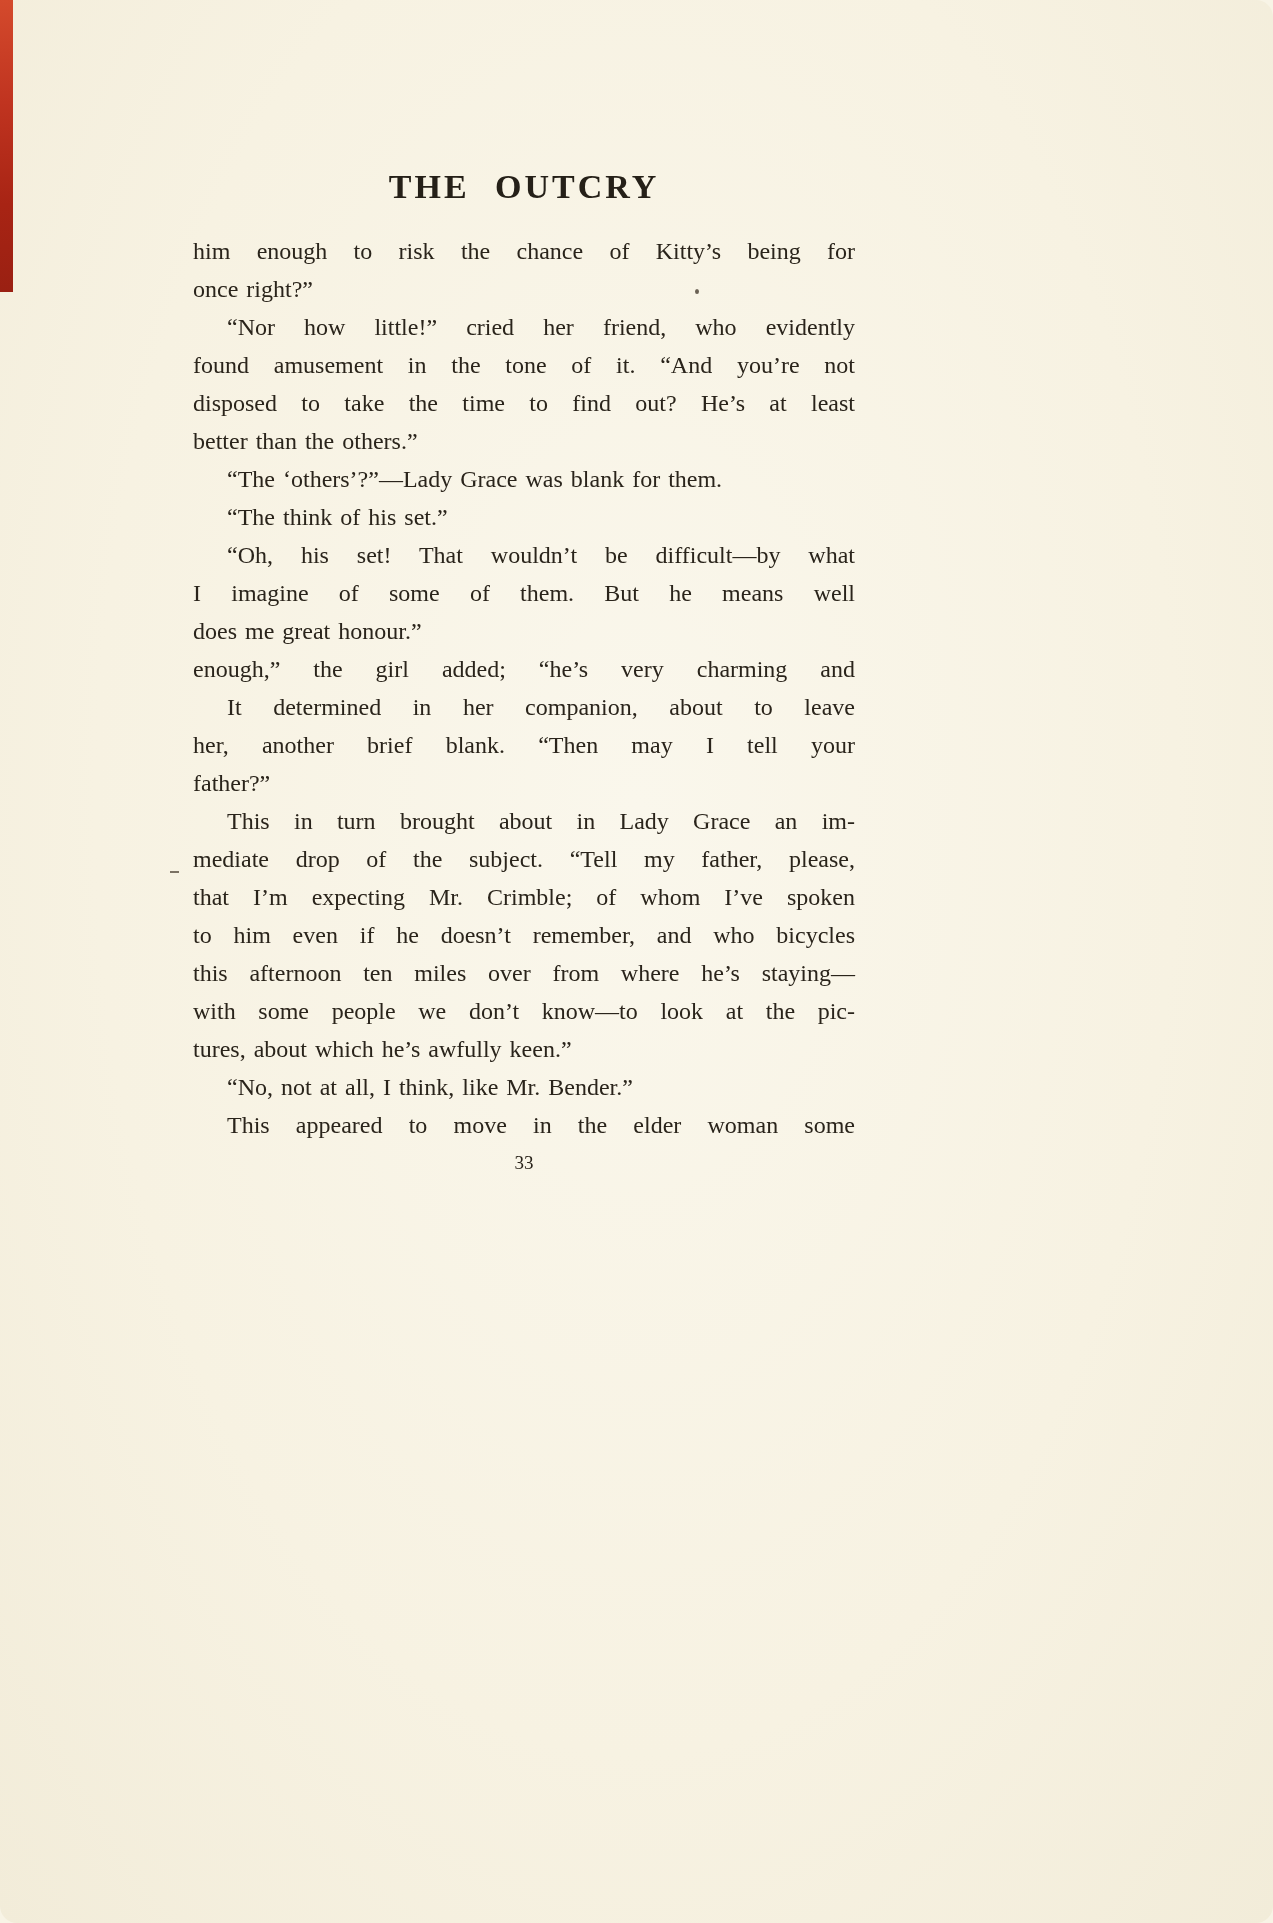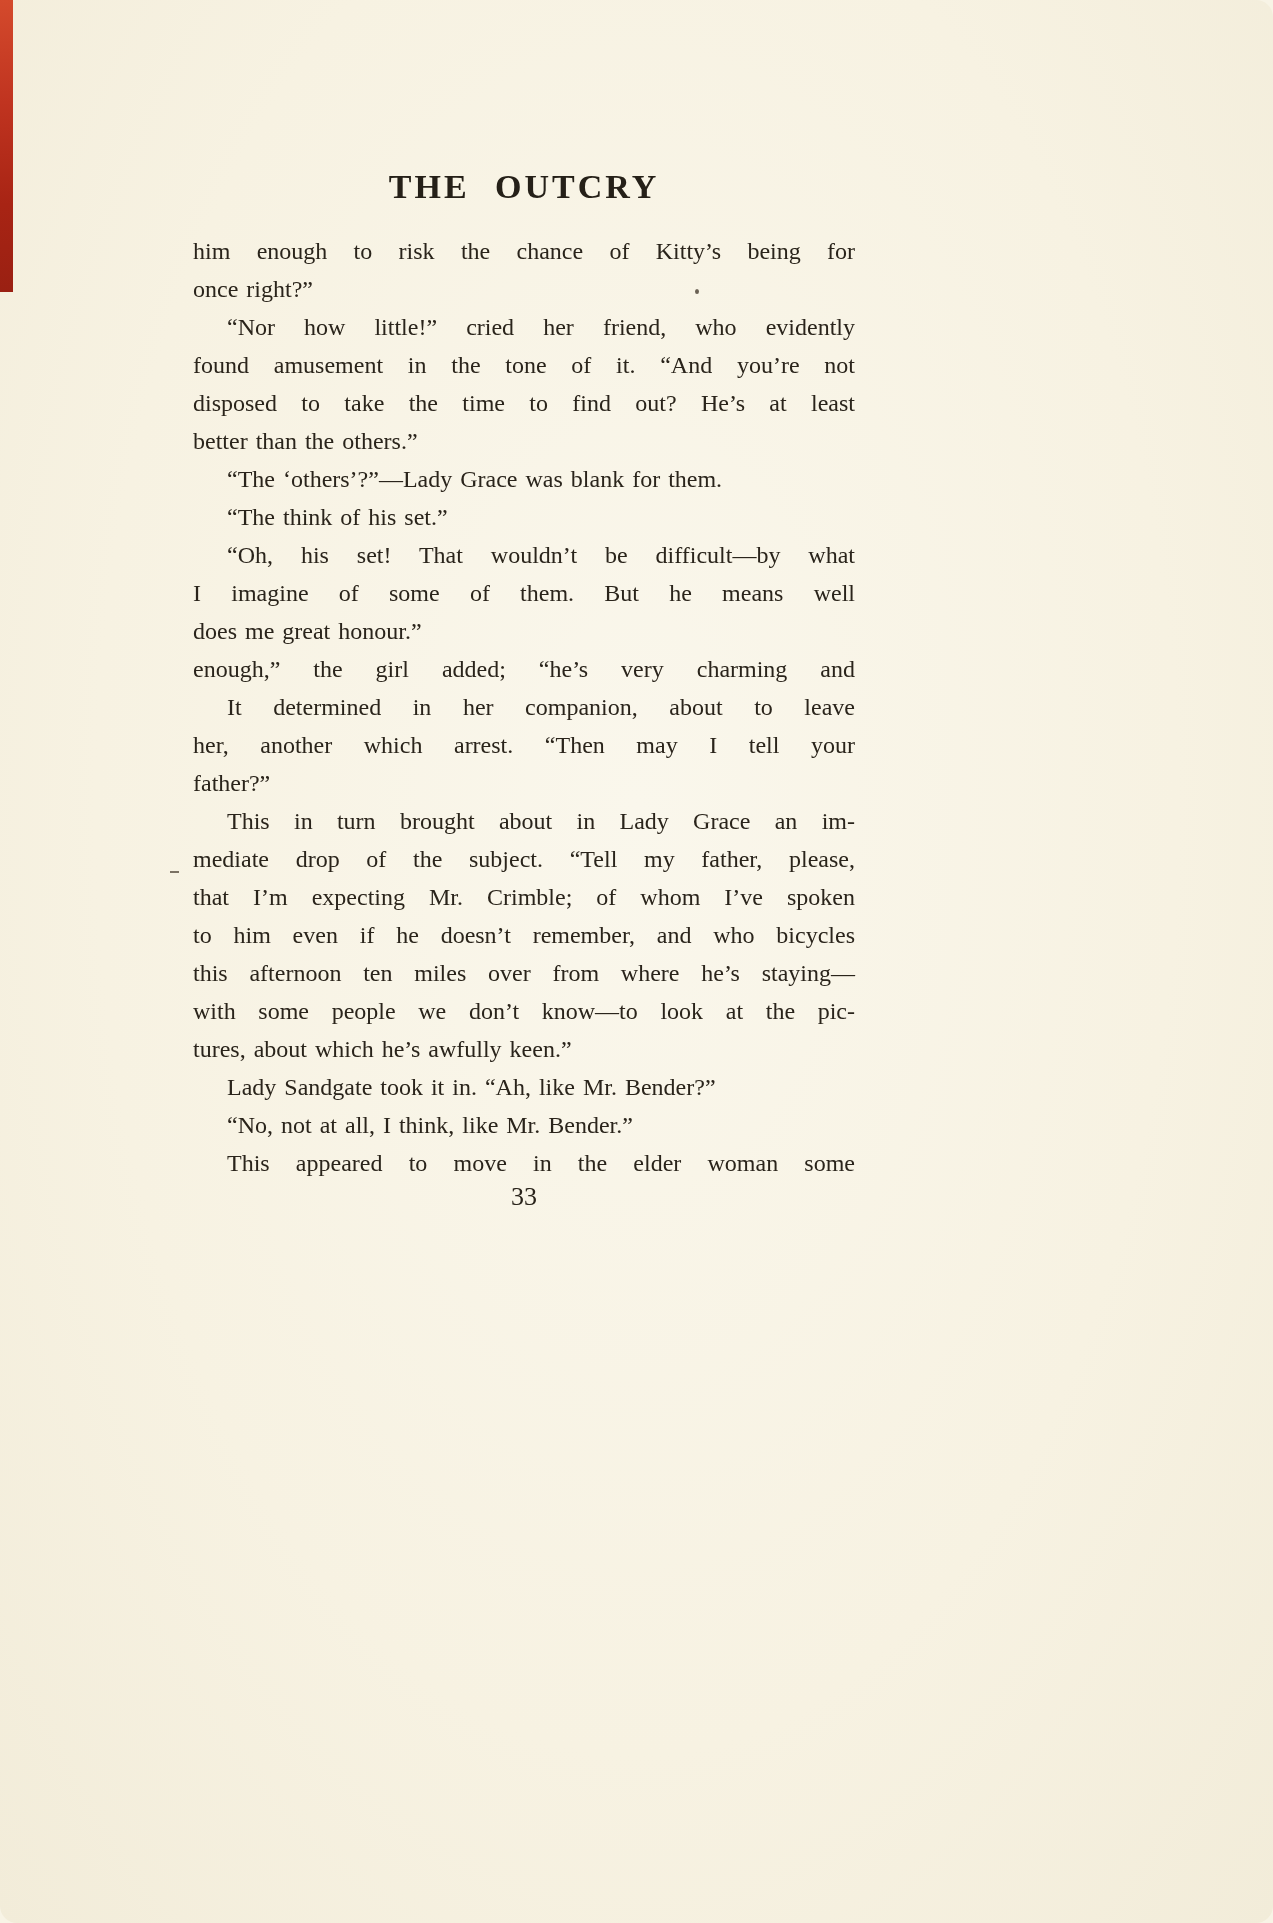--- a/index.html
+++ b/index.html
@@ -54,21 +54,22 @@
     white-space: nowrap;
   }
   .line.just {
     white-space: normal;
     text-align: justify;
     text-align-last: justify;
   }
   .line.indent { padding-left: 34px; }
   .page-number {
     text-align: center;
-    font-size: 26px;
+    font-size: 19px;
+    margin-top: 8px;
     color: #2a241b;
   }
   .speck-dot {
     position: absolute;
     left: 695px;
     top: 289px;
     width: 4px;
     height: 5px;
     border-radius: 50%;
     background: #6a6154;
@@ -110,34 +111,31 @@
           <div class="line indent">“The think of his set.”</div>
         </div>
         <div class="para">
           <div class="line just indent">“Oh, his set!  That wouldn’t be difficult—by what</div>
           <div class="line just">I imagine of some of them.  But he means well</div>
           <div class="line">does me great honour.”</div>
           <div class="line just">enough,” the girl added;  “he’s very charming and</div>
         </div>
         <div class="para">
           <div class="line just indent">It determined in her companion, about to leave</div>
-          <div class="line just">her, another which arrest.  “Then may I tell your</div>
+          <div class="line just">her, another brief blank.  “Then may I tell your</div>
           <div class="line">father?”</div>
         </div>
         <div class="para">
           <div class="line just indent">This in turn brought about in Lady Grace an im-</div>
           <div class="line just">mediate drop of the subject.  “Tell my father, please,</div>
           <div class="line just">that I’m expecting Mr. Crimble; of whom I’ve spoken</div>
           <div class="line just">to him even if he doesn’t remember, and who bicycles</div>
           <div class="line just">this afternoon ten miles over from where he’s staying—</div>
           <div class="line just">with some people we don’t know—to look at the pic-</div>
           <div class="line">tures, about which he’s awfully keen.”</div>
-        </div>
-        <div class="para">
-          <div class="line indent">Lady Sandgate took it in.  “Ah, like Mr. Bender?”</div>
         </div>
         <div class="para">
           <div class="line indent">“No, not at all, I think, like Mr. Bender.”</div>
         </div>
         <div class="para">
           <div class="line just indent">This appeared to move in the elder woman some</div>
         </div>
       </div>
 
     <div class="page-number">33</div>

